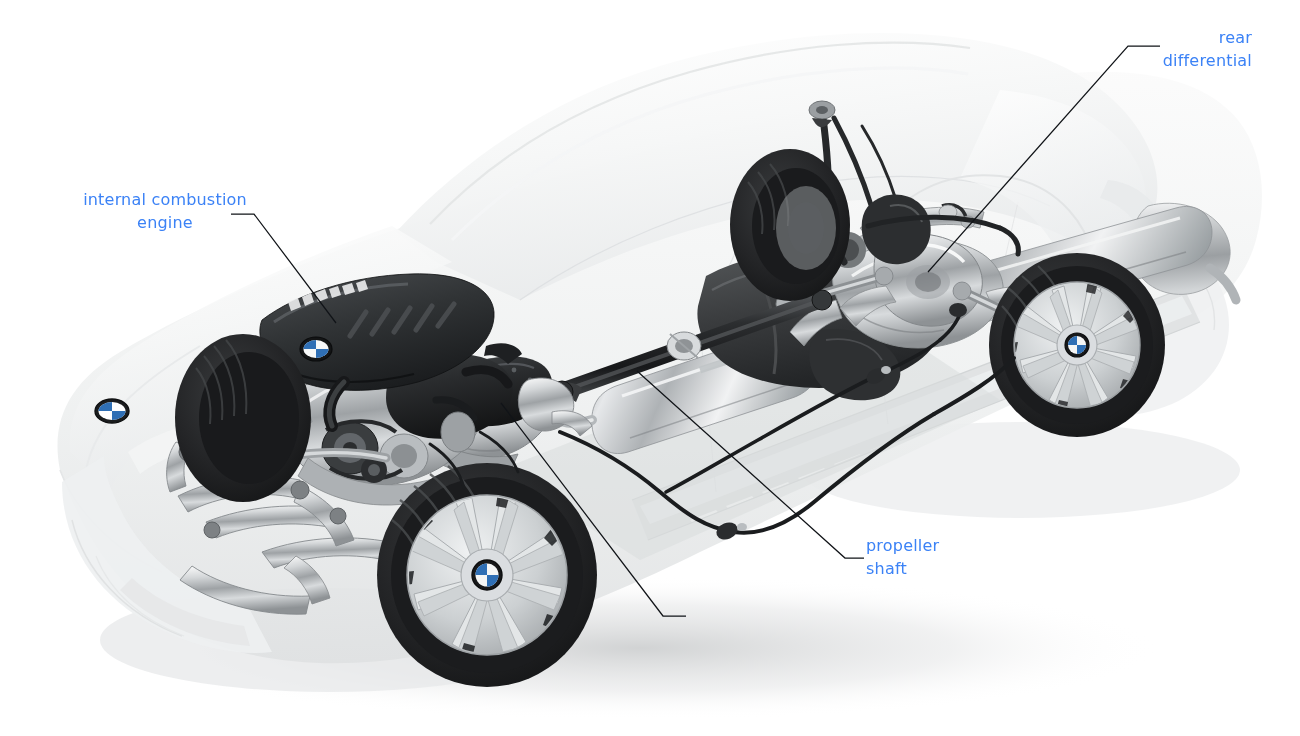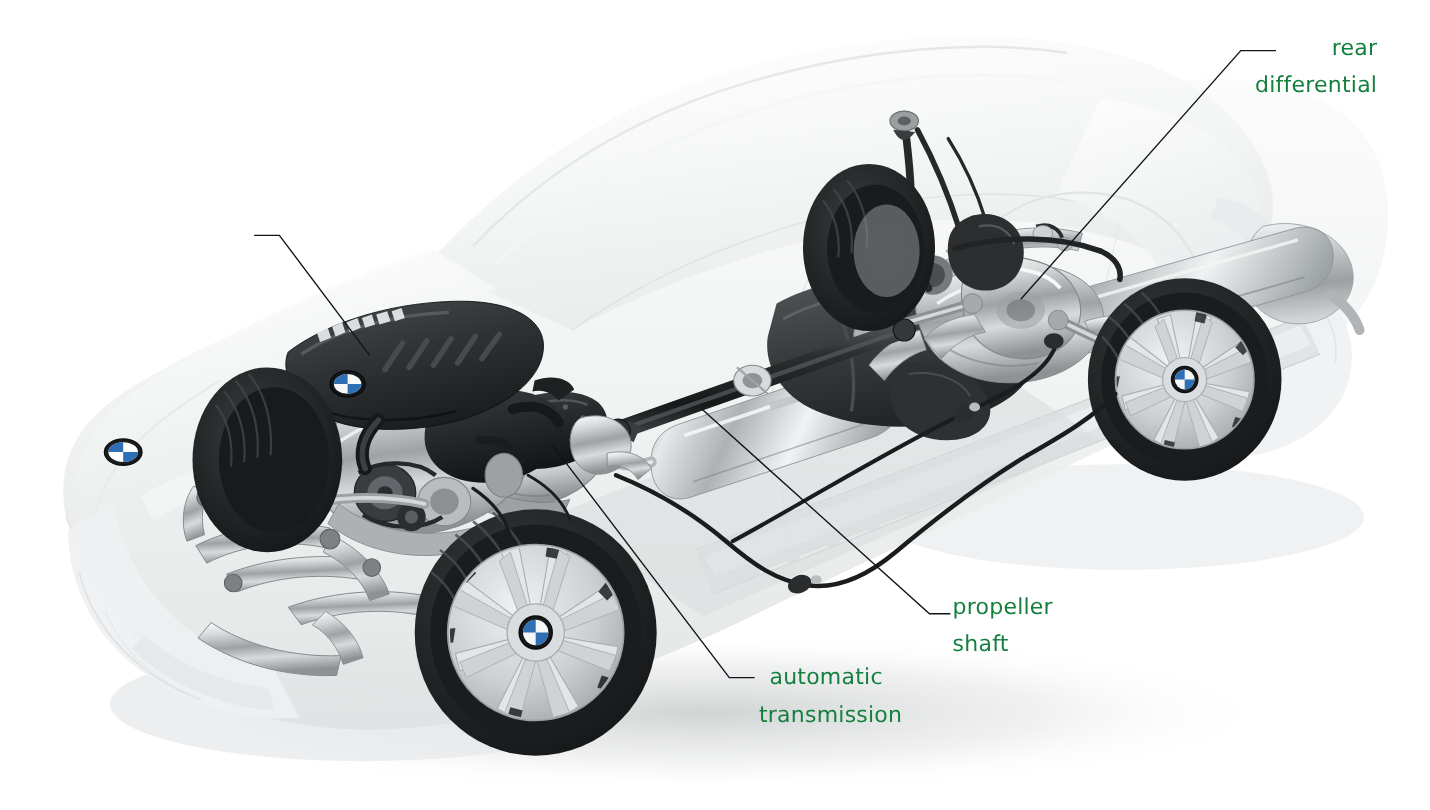--- a/index.html
+++ b/index.html
@@ -12,23 +12,23 @@
     position:relative;
     width:1300px;height:736px;
     background:#ffffff;
     overflow:hidden;
   }
   #art{position:absolute;left:0;top:0;width:1300px;height:736px;}
 
   
   .callout{
     position:absolute;
-    font-size:20px;
-    line-height:34px;
-    color:#15803d;
+    font-size:16px;
+    line-height:23px;
+    color:#3b82f6;
     letter-spacing:.2px;
     white-space:pre-line;
     pointer-events:auto;
   }
   .callout.ta-right{text-align:right;}
   .callout.ta-center{text-align:center;}
 
   #lbl-rear-differential{right:48px;top:26px;text-align:right;}
   #lbl-engine{left:40px;top:188px;width:250px;text-align:center;}
   #lbl-propeller-shaft{left:866px;top:534px;width:120px;text-align:left;}
@@ -665,20 +665,20 @@
       </g>
       <g>
         <path d="M686 616 L663 616 L501 403"></path>
       </g>
     </g>
   </svg>
 
   <div class="callout ta-right" id="lbl-rear-differential">rear
 differential</div>
 
+  <div class="callout ta-center" id="lbl-engine">internal combustion
+engine</div>
 
   <div class="callout ta-right" id="lbl-propeller-shaft">propeller
 shaft</div>
 
-  <div class="callout ta-center" id="lbl-automatic-transmission">automatic
-transmission</div>
 
 </div>
 
 </body></html>

